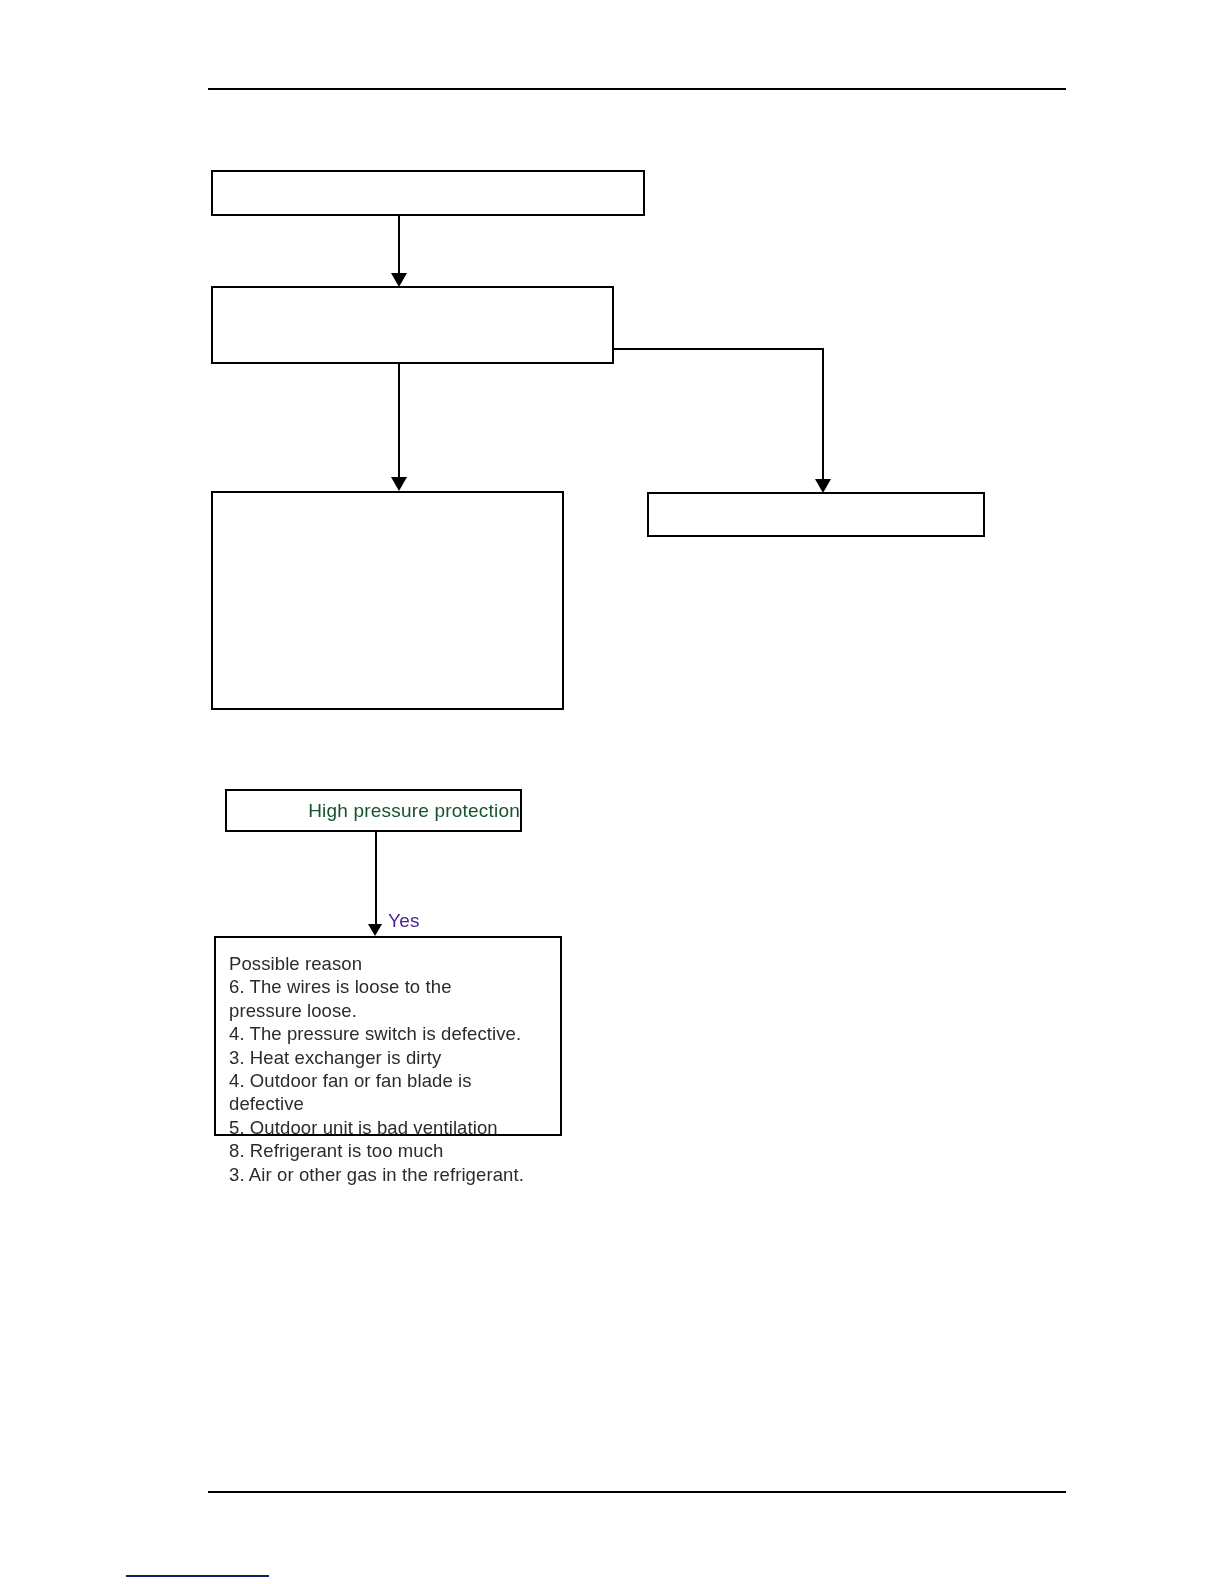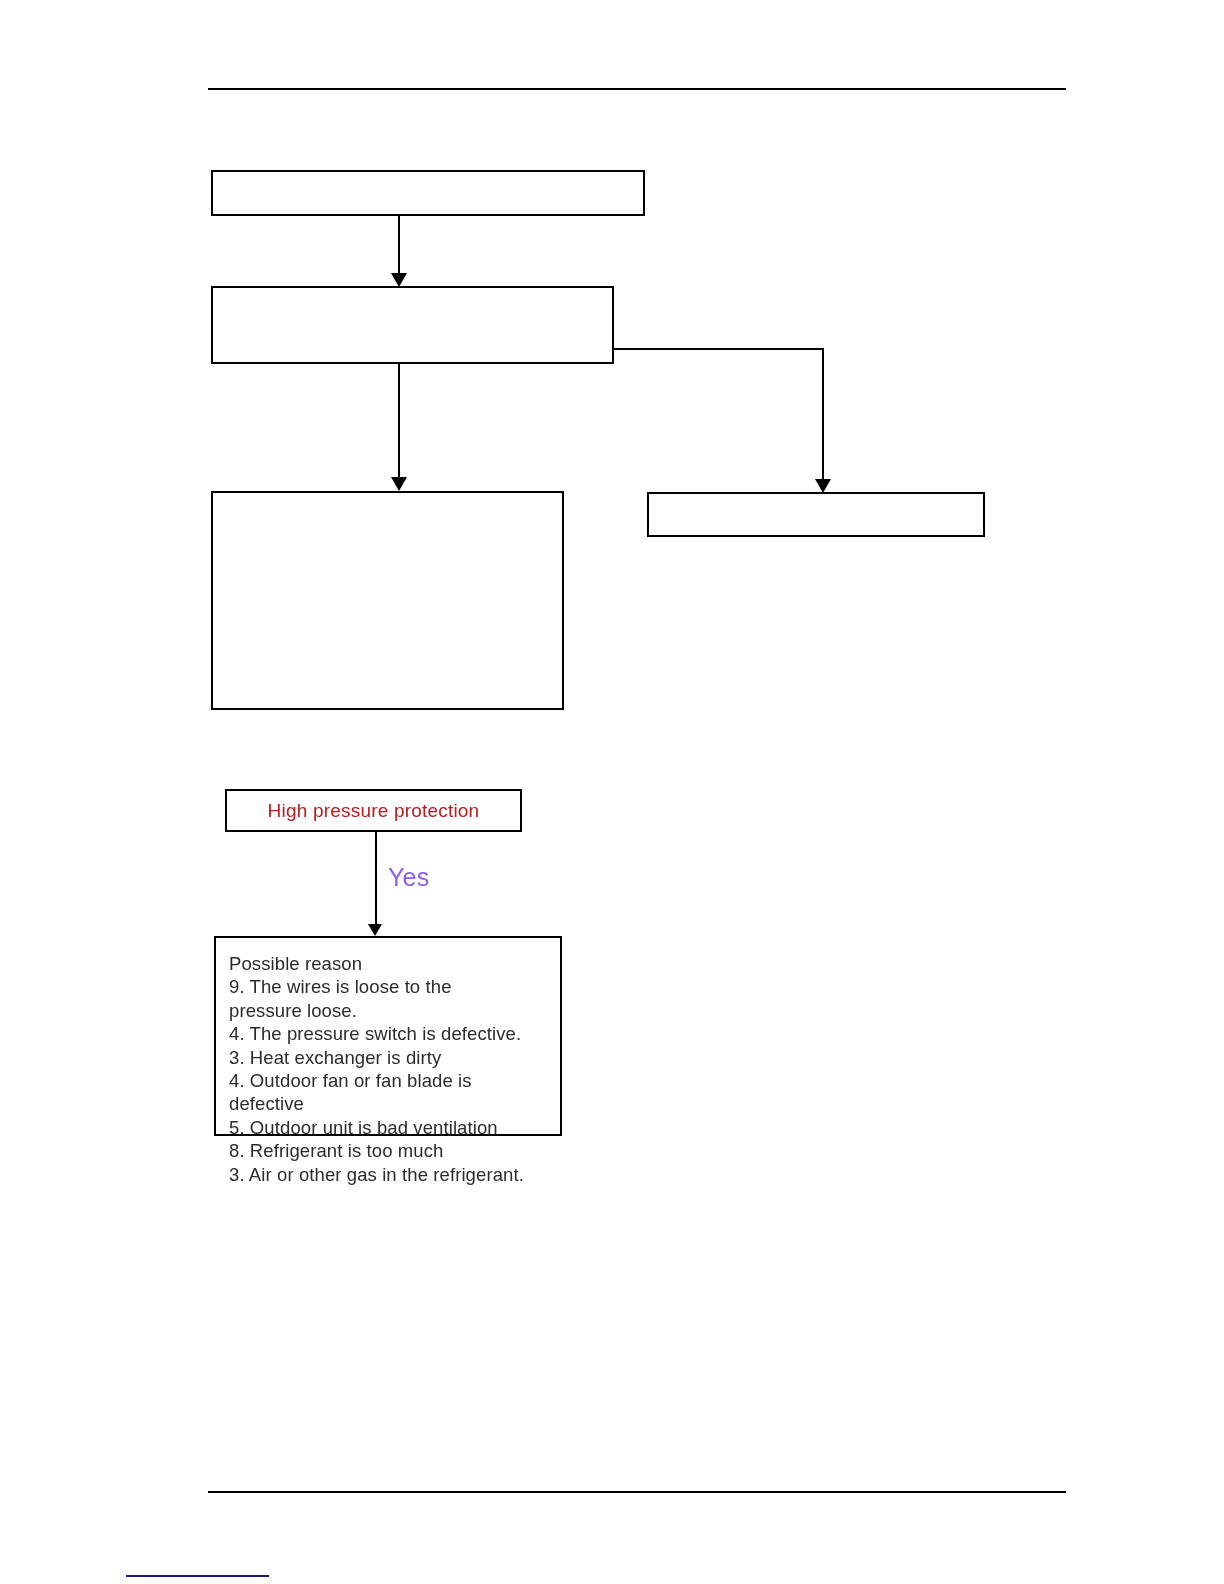--- a/index.html
+++ b/index.html
@@ -111,34 +111,34 @@
   #conn4-line      { left: 375px; top: 832px; height: 98px; }
   #conn4-arrow     { left: 368px; top: 924px; }
 
   
   .box-label {
     position: absolute;
     left: 0;
     right: 0;
     top: 50%;
     transform: translateY(-50%);
-    text-align: center;
+    text-align: right;
     font-size: 19px;
     line-height: 22px;
-    color: #b91c1c;
+    color: #14532d;
     letter-spacing: 0.2px;
     white-space: nowrap;
   }
   #edge-label-yes {
     position: absolute;
     left: 388px;
-    top: 866px;
-    font-size: 25px;
+    top: 910px;
+    font-size: 19px;
     line-height: 22px;
-    color: #8b5cf6;
+    color: #4c1d95;
     letter-spacing: 0.2px;
   }
   .reason-list {
     position: absolute;
     left: 13px;
     top: 14px;
     right: 6px;
     font-size: 18.5px;
     line-height: 23.4px;
     color: #2b2b2b;
@@ -194,21 +194,21 @@
     </div>
 
     <div class="vline" id="conn4-line"></div>
     <div class="arrowhead small" id="conn4-arrow"></div>
 
     <div id="edge-label-yes">Yes</div>
 
     <div class="fcbox" id="box-possible-reason">
       <div class="reason-list" id="reason-list">
           <span class="ln">Possible reason</span>
-          <span class="ln">9. The wires is loose to the</span>
+          <span class="ln">6. The wires is loose to the</span>
           <span class="ln">pressure loose.</span>
           <span class="ln">4. The pressure switch is defective.</span>
           <span class="ln">3. Heat exchanger is dirty</span>
           <span class="ln">4. Outdoor fan or fan blade is</span>
           <span class="ln">defective</span>
           <span class="ln">5. Outdoor unit is bad ventilation</span>
           <span class="ln">8. Refrigerant is too much</span>
           <span class="ln">3. Air or other gas in the refrigerant.</span>
         </div>
     </div>

